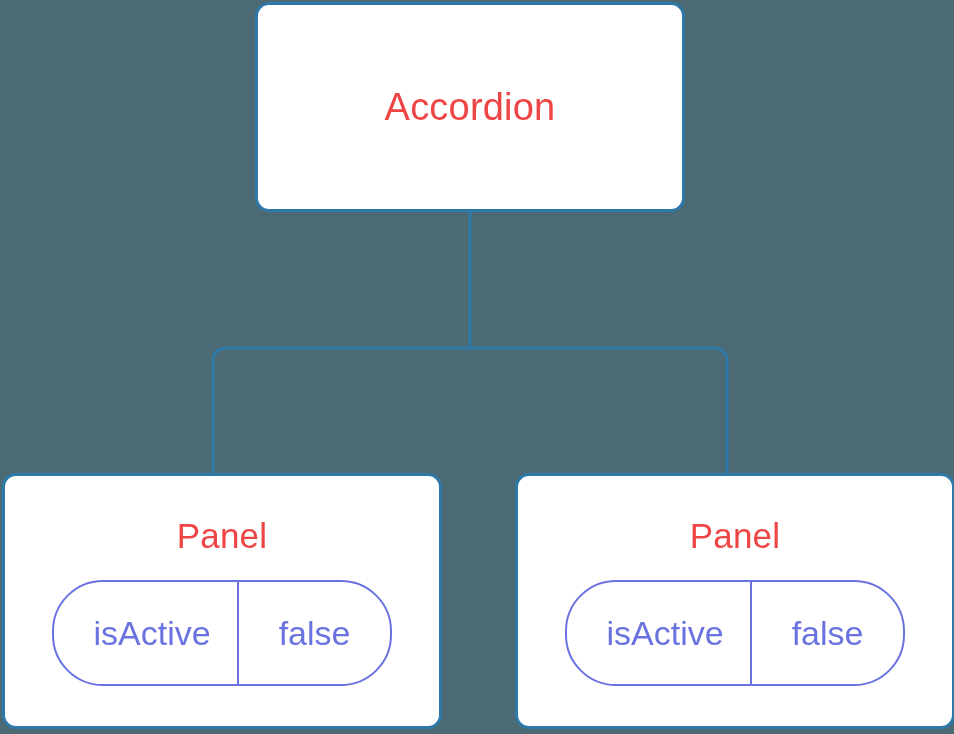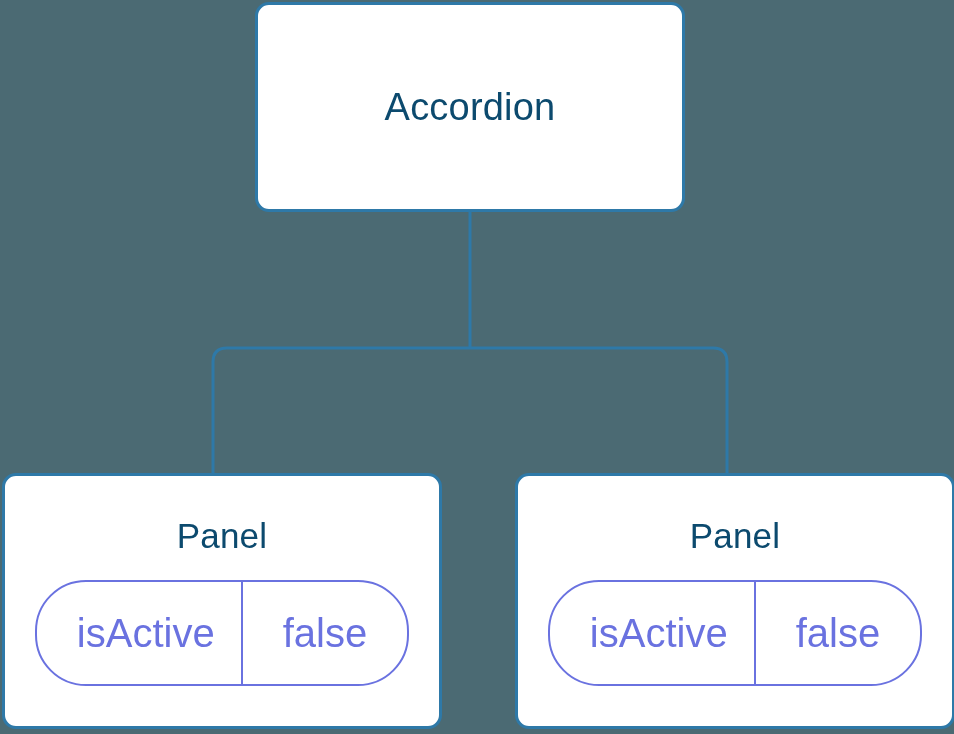--- a/index.html
+++ b/index.html
@@ -63,21 +63,21 @@
   #node-panel-right {
     left: 515px;
     top: 473px;
     width: 440px;
     height: 256px;
     justify-content: flex-start;
     padding-top: 42px;
   }
 
   .node-title {
-    color: #0c4a6e;
+    color: #ef4444;
     font-size: 35px;
     line-height: 1;
     letter-spacing: 0.2px;
     white-space: nowrap;
   }
 
   #node-accordion .node-title {
     font-size: 38px;
   }
 
@@ -92,21 +92,21 @@
     background: transparent;
     overflow: hidden;
   }
 
   .state-key,
   .state-val {
     display: flex;
     align-items: center;
     justify-content: center;
     color: #6a72e0;
-    font-size: 40px;
+    font-size: 34px;
     line-height: 1;
     white-space: nowrap;
   }
 
   .state-key {
     padding: 0 26px 0 40px;
     border-right: 2px solid #6a72e0;
   }
 
   .state-val {

